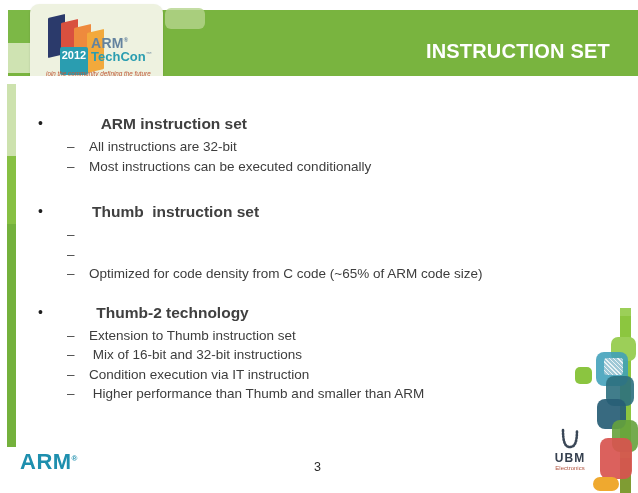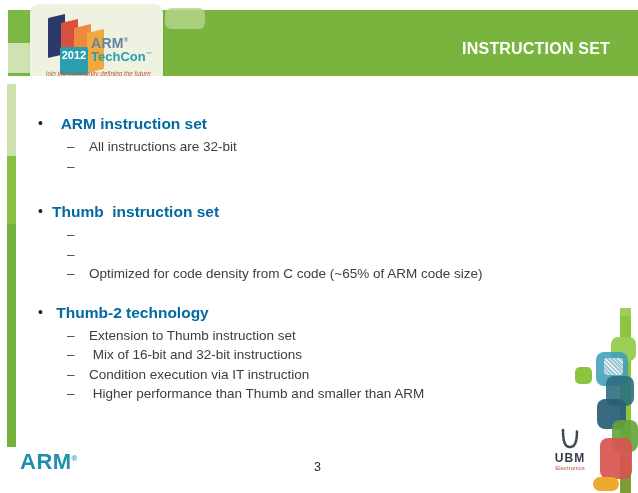--- a/index.html
+++ b/index.html
@@ -3,21 +3,21 @@
 <meta charset="utf-8">
 <style>
   html,body{margin:0;padding:0;background:#fff;}
   .slide{position:relative;width:638px;height:493px;background:#ffffff;overflow:hidden;
          font-family:"Liberation Sans","DejaVu Sans",sans-serif;}
   .pre{white-space:pre-wrap;}
 
   
   .header-band{position:absolute;left:8px;top:10px;right:0;height:66px;background:#79b43f;
                border-top-left-radius:4px;}
-  .header-title{position:absolute;right:28px;top:30px;color:#ffffff;font-size:16px;
+  .header-title{position:absolute;right:28px;top:30px;color:#ffffff;font-size:20px;
                 font-weight:bold;letter-spacing:.2px;}
   .band-accent-sq{position:absolute;left:165px;top:8px;width:40px;height:21px;
                   background:#b5d48d;border-radius:6px;opacity:.8;}
   .corner-sq-top{position:absolute;left:8px;top:10px;width:22px;height:33px;background:#7cb846;}
   .corner-sq-bottom{position:absolute;left:8px;top:43px;width:22px;height:30px;background:#cfe3b2;}
 
   
   .logo-panel{position:absolute;left:30px;top:4px;width:133px;height:81px;background:#eef2e0;
               border-radius:9px;box-shadow:0 1px 2px rgba(0,0,0,.15);}
   .flag{position:absolute;width:17px;height:40px;transform:skewY(-14deg);border-radius:1px;}
@@ -44,21 +44,21 @@
   .left-strip-2{position:absolute;left:7px;top:156px;width:9px;height:68px;background:#87c043;}
   .left-strip-3{position:absolute;left:7px;top:224px;width:9px;height:223px;background:#74b13c;}
 
   .bullets{position:absolute;left:30px;top:112px;width:560px;}
   .group{margin:0;}
   .g1{margin-bottom:24px;}
   .g2{margin-bottom:17px;}
   .head-row{display:flex;align-items:flex-start;line-height:23px;margin-bottom:2px;}
   .head-marker{width:22px;flex:0 0 22px;font-size:14px;color:#1f1f1f;text-align:left;
                padding-left:8px;box-sizing:border-box;}
-  .head-text{font-size:15.5px;font-weight:bold;color:#0369a1;}
+  .head-text{font-size:15.5px;font-weight:bold;color:#404040;margin-left:40px;}
   .sub-row{display:flex;align-items:flex-start;line-height:19.5px;}
   .sub-marker{width:22px;flex:0 0 22px;margin-left:37px;font-size:13.5px;color:#3d3d3d;}
   .sub-text{font-size:13.5px;color:#3d3d3d;}
 
   
   .right-strip{position:absolute;left:620px;top:308px;width:11px;height:185px;
                background:linear-gradient(#9ccf58 0 8px,#8cc63f 8px 150px,#7f9c33 150px 100%);}
   .sq{position:absolute;border-radius:8px;}
   .sq-lightgreen{left:611px;top:337px;width:25px;height:24px;background:#9ccf58;border-radius:7px;}
   .sq-smallgreen{left:575px;top:367px;width:17px;height:17px;background:#8bc540;border-radius:5px;}
@@ -117,20 +117,21 @@
       <div class="head-row">
         <span class="head-marker">•</span>
         <span class="head-text pre">  ARM instruction set</span>
       </div>
       <div class="sub-row">
         <span class="sub-marker">–</span>
         <span class="sub-text pre">All instructions are 32-bit</span>
       </div>
       <div class="sub-row">
         <span class="sub-marker">–</span>
+        <span class="sub-text pre">Most instructions can be executed conditionally</span>
       </div>
     </div>
 
     <div class="group g2">
       <div class="head-row">
         <span class="head-marker">•</span>
         <span class="head-text pre">Thumb  instruction set</span>
       </div>
       <div class="sub-row">
         <span class="sub-marker">–</span>

